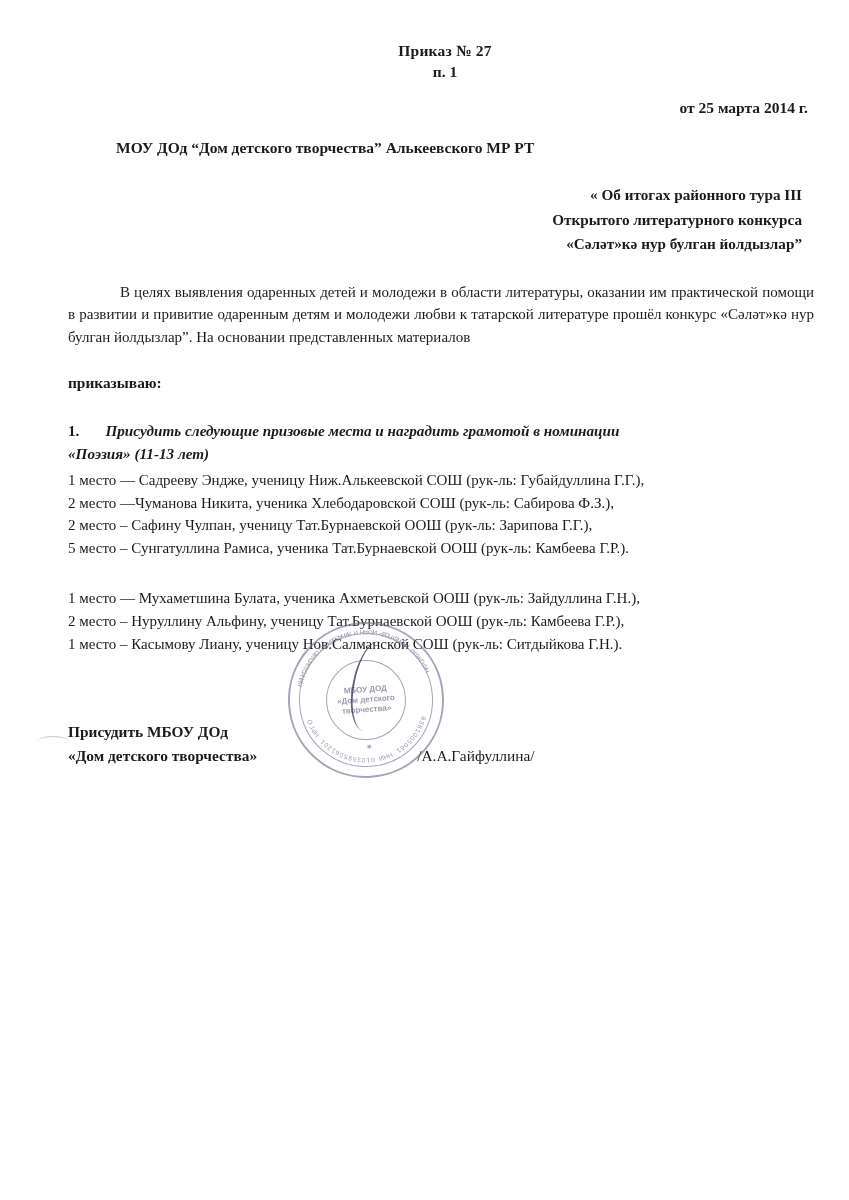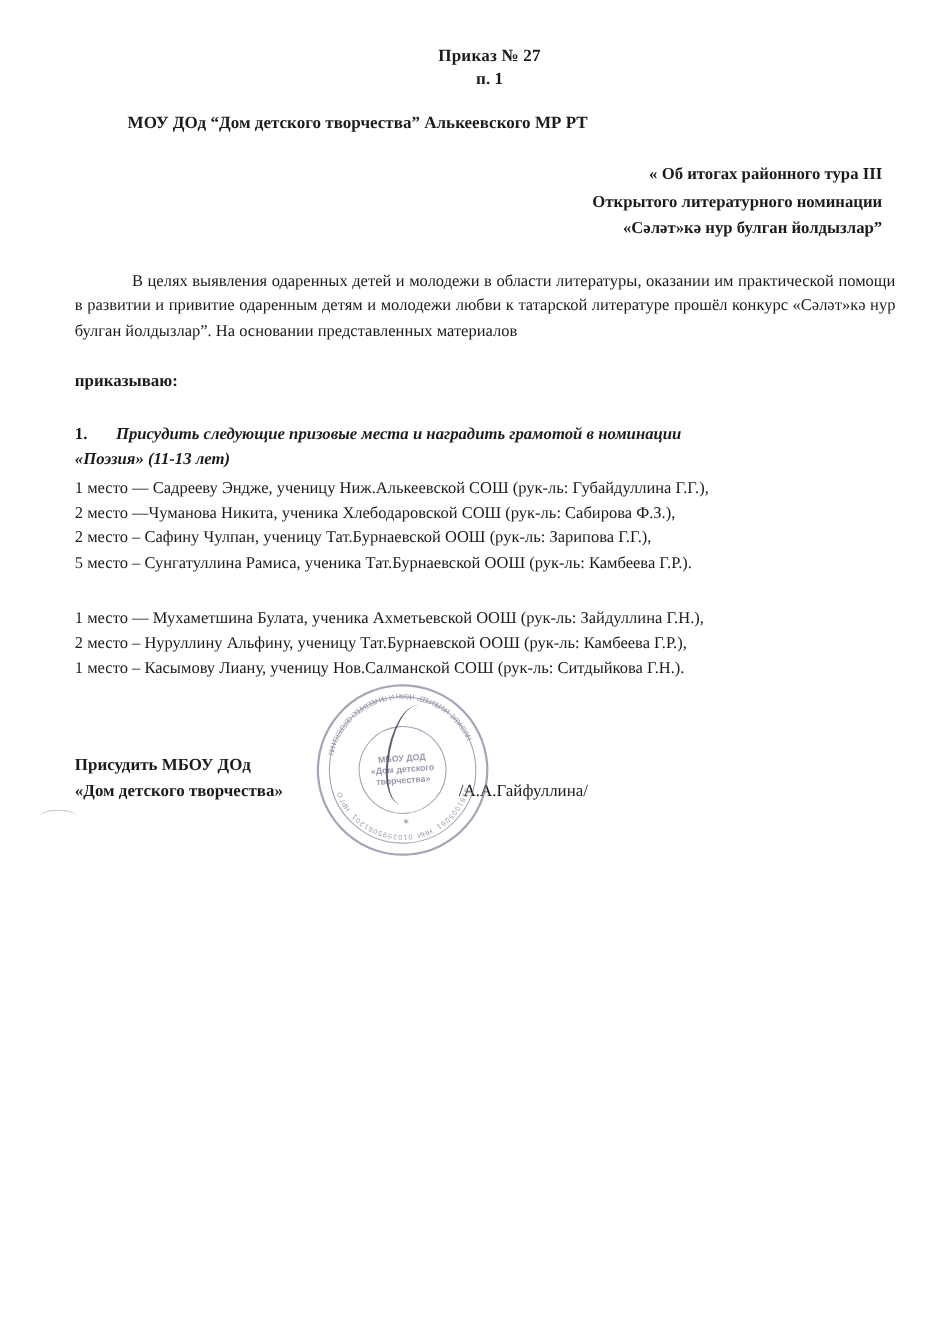--- a/index.html
+++ b/index.html
@@ -191,26 +191,27 @@
   }
 </style>
 </head>
 <body>
 
 <div class="page">
 
   <div class="order-title">Приказ №  27</div>
   <div class="order-sub">п. 1</div>
 
+  <div class="order-date">от  25 марта 2014 г.</div>
 
   <div class="org-line">МОУ ДОд “Дом детского творчества” Алькеевского МР РТ</div>
 
   <div class="subject">
     <div>« Об итогах районного тура III</div>
-    <div>Открытого литературного  номинации</div>
+    <div>Открытого литературного  конкурса</div>
     <div>«Сәләт»кә нур булган йолдызлар”</div>
   </div>
 
   <div class="body-par">В целях  выявления одаренных детей и молодежи в области литературы, оказании им практической помощи в развитии и привитие одаренным детям и молодежи любви к татарской литературе  прошёл конкурс «Сәләт»кә нур булган йолдызлар”.  На основании представленных материалов</div>
 
   <div class="order-word">приказываю:</div>
 
   <div class="section">
     <div class="section-head">
       <span class="num">1.</span><span>Присудить следующие призовые места и наградить   грамотой в номинации</span>

